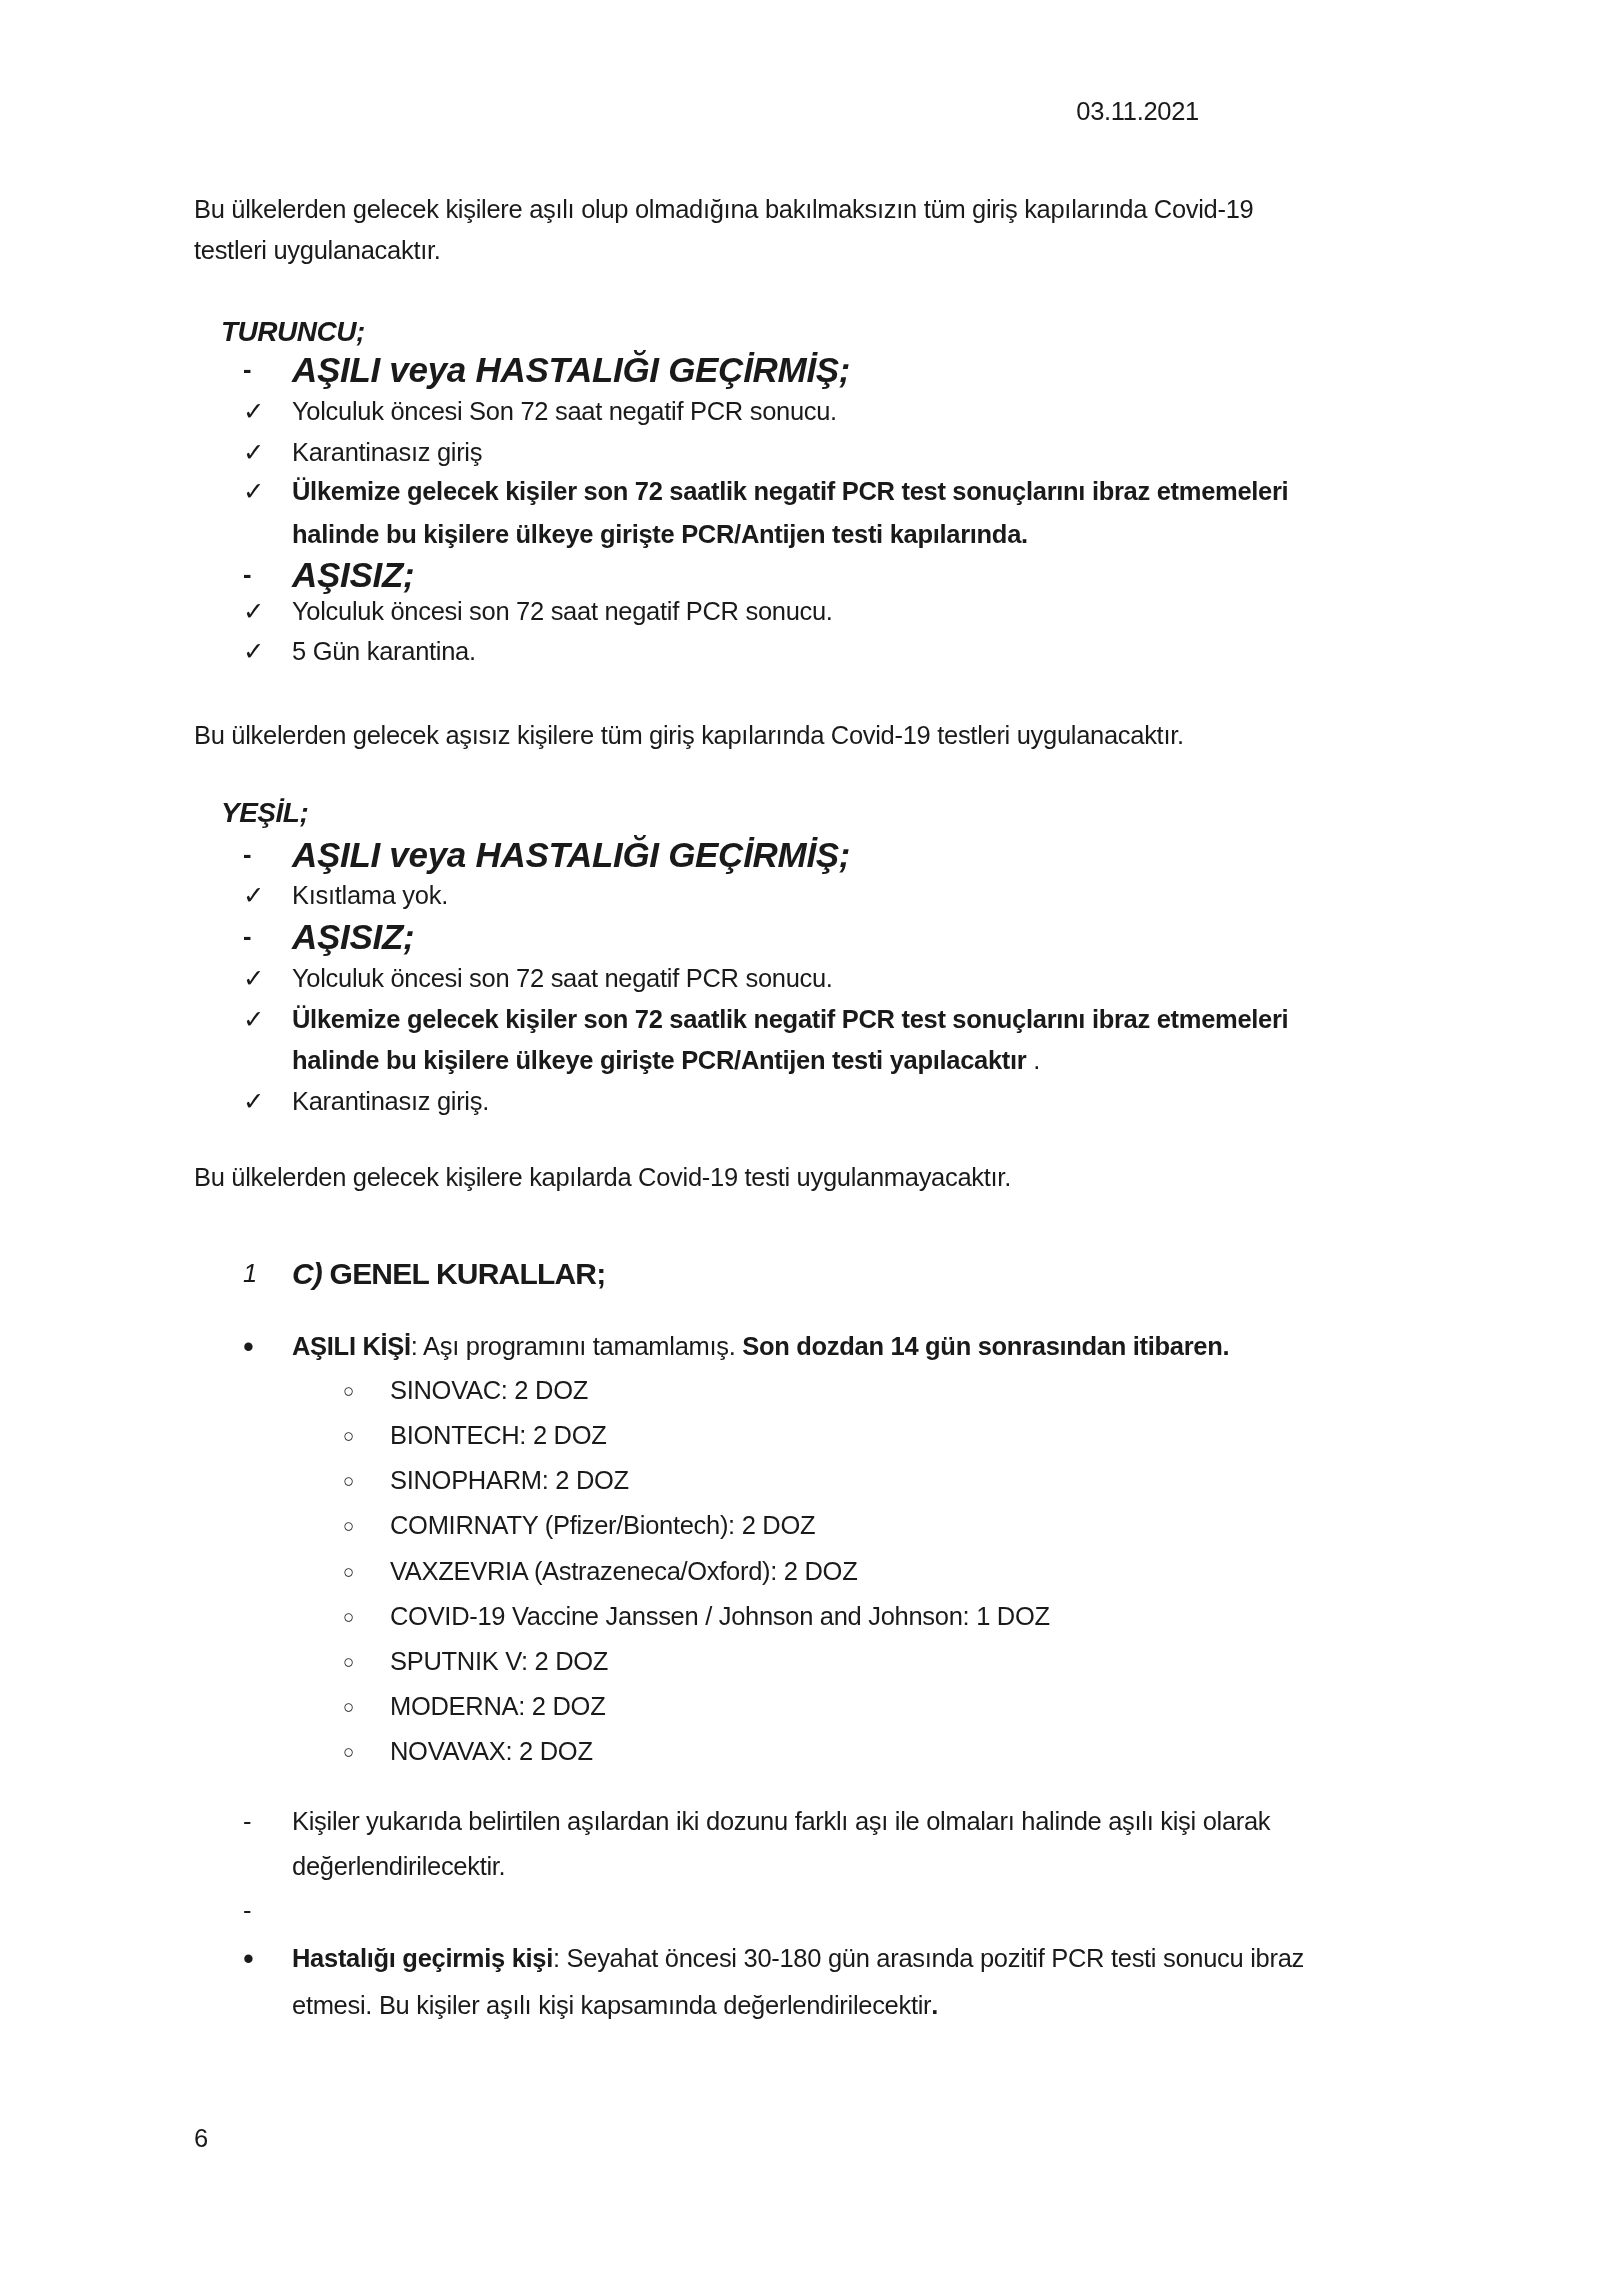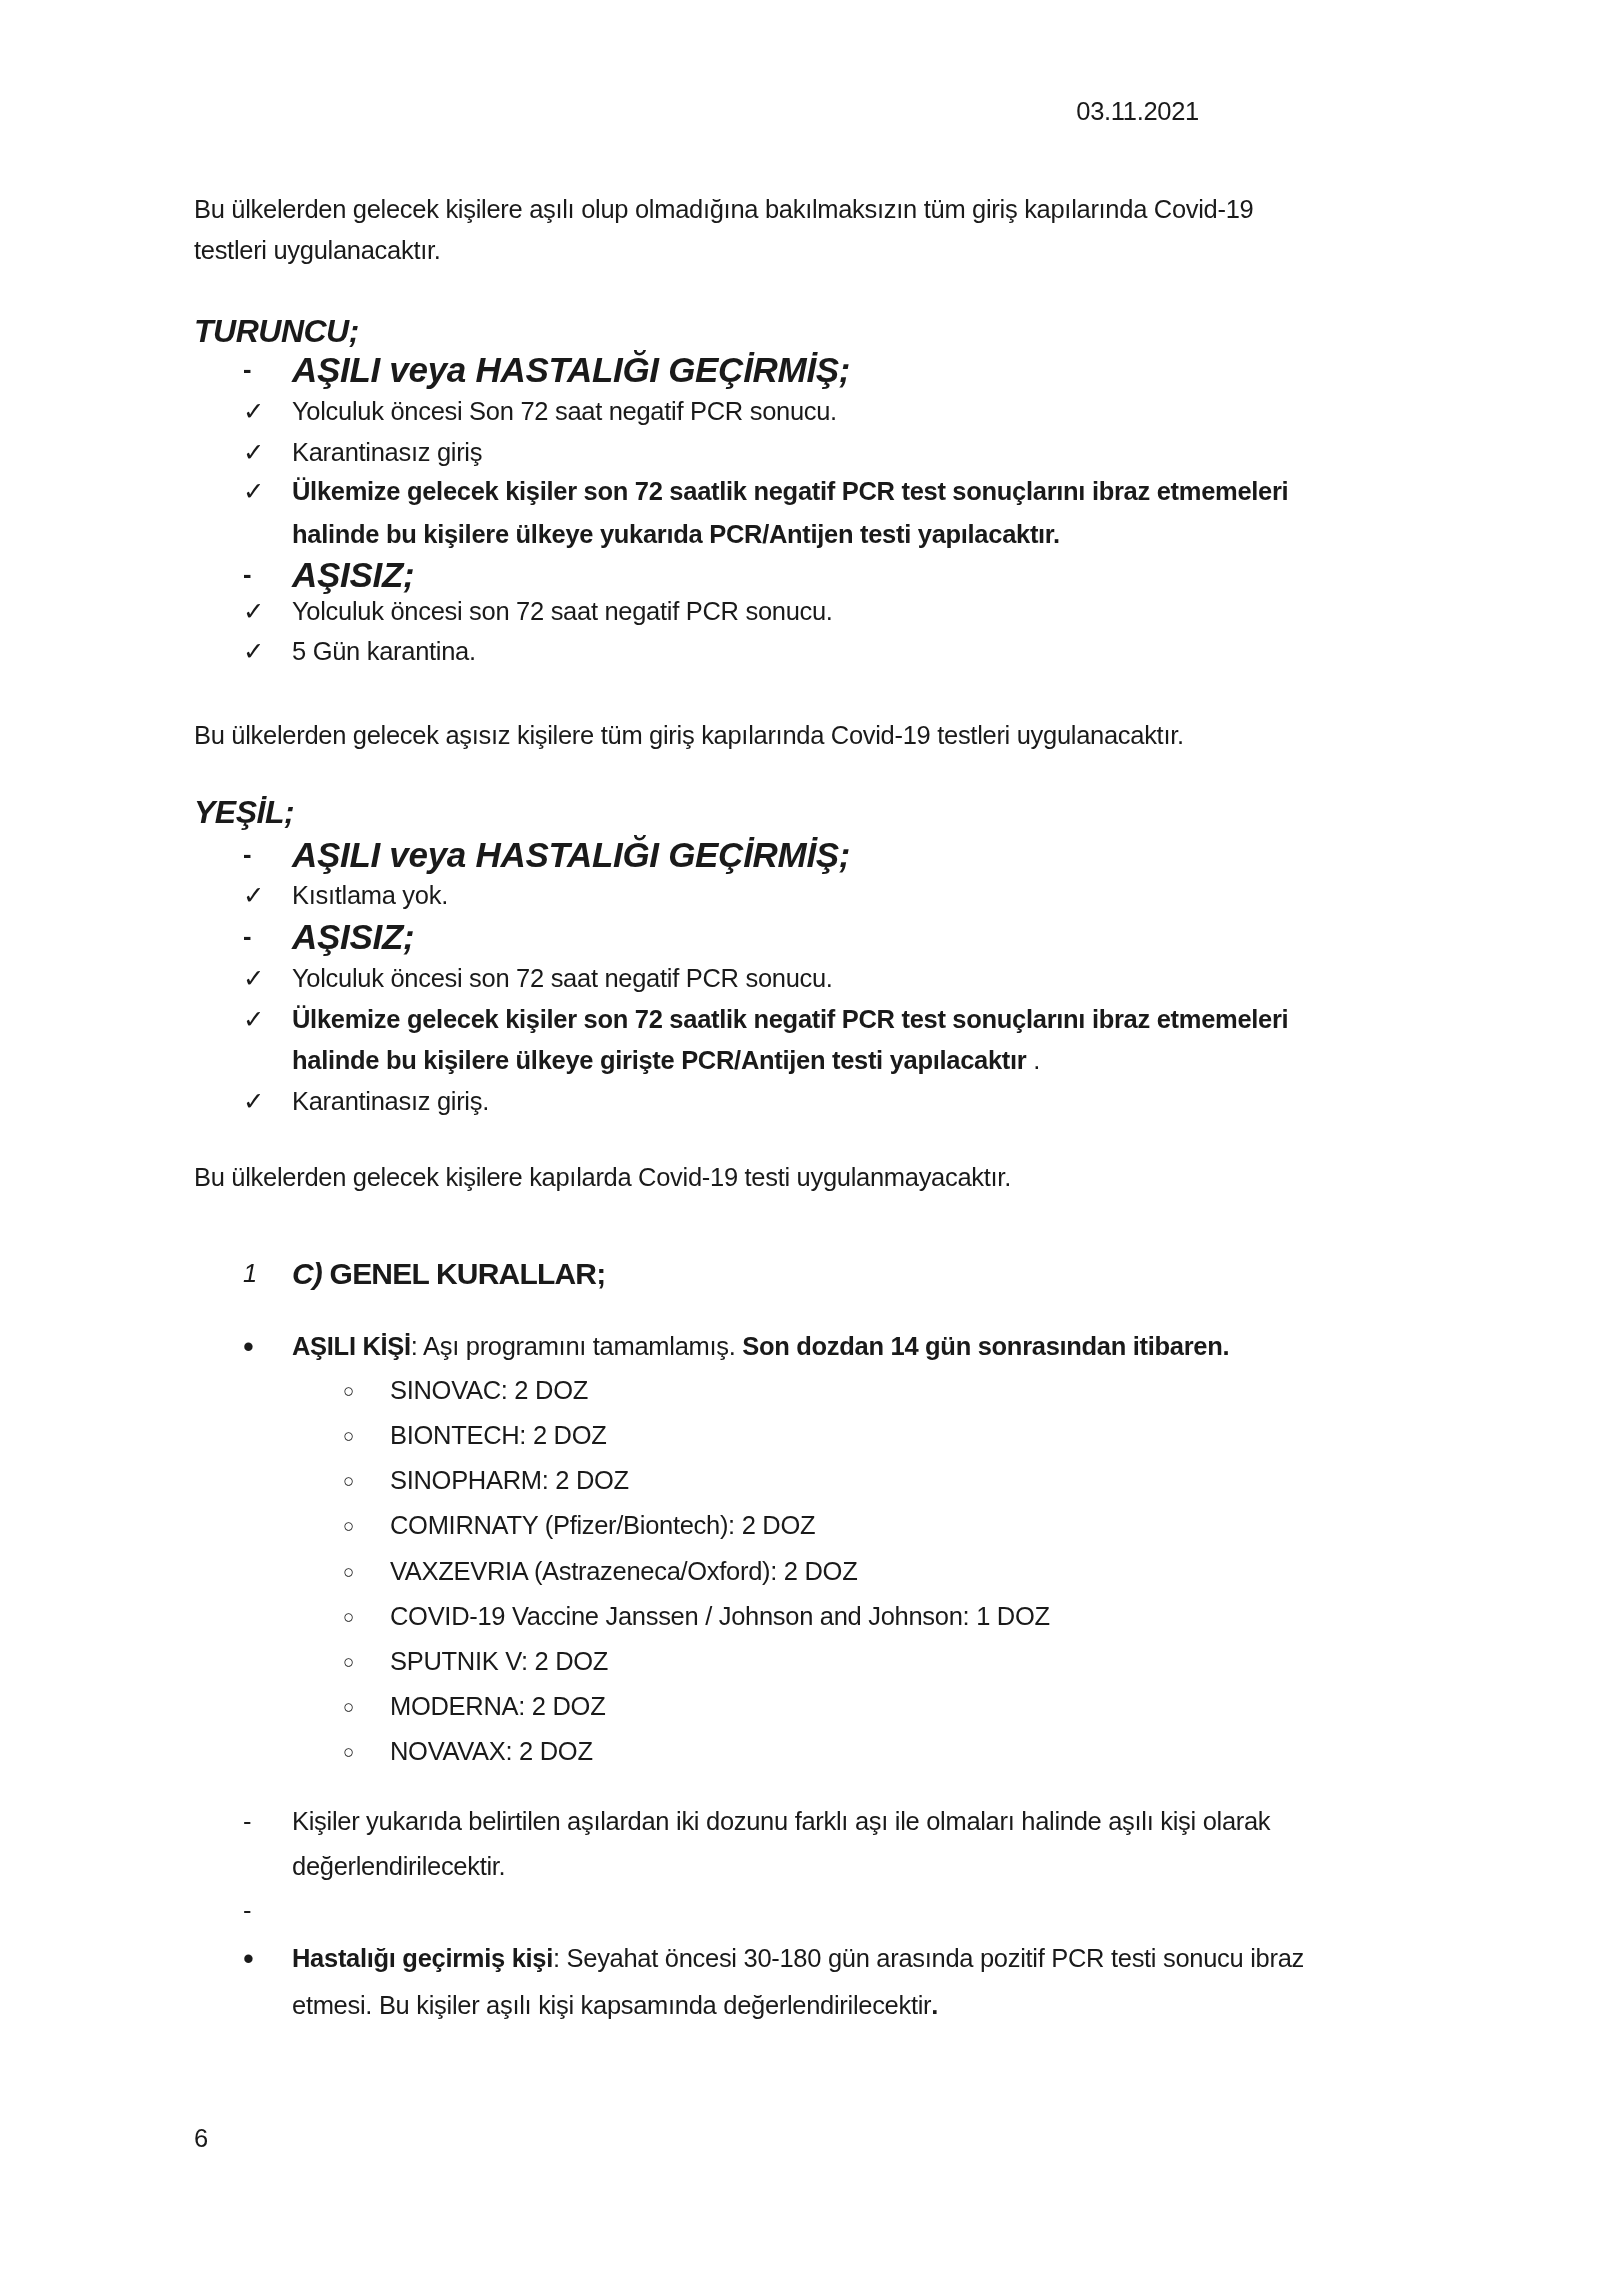--- a/index.html
+++ b/index.html
@@ -13,21 +13,21 @@
   }
   .row{position:absolute;left:0;width:100%;height:43px;}
   .l{position:absolute;white-space:nowrap;font-size:25.5px;line-height:39px;letter-spacing:-0.3px;color:#1a1a1a;}
   .p{left:194px;}            
   .m1{left:243px;}           
   .t1{left:292px;}           
   .m2{left:343px;}           
   .t2{left:390px;}           
   .b{font-weight:bold;}
   .i{font-style:italic;}
-  .sect{font-size:32px;letter-spacing:-0.5px;}   
+  .sect{font-size:28px;letter-spacing:-0.5px;margin-left:27px;}   
   .dashitem{font-size:35px;}                      
   .genel{font-size:30px;letter-spacing:-0.8px;}   
   .bullet{font-size:31px;line-height:39px;}
   .circle{font-size:18.6px;line-height:39px;}
   .check{font-size:25.5px;}
   .date{right:194px;left:auto;}
 </style>
 </head>
 <body>
 
@@ -50,21 +50,21 @@
   </div>
   <div class="row" style="top:433px">
     <span class="l m1 check">✓</span>
     <span class="l t1">Karantinasız giriş</span>
   </div>
   <div class="row" style="top:472px">
     <span class="l m1 check b">✓</span>
     <span class="l t1 b">Ülkemize gelecek kişiler son 72 saatlik negatif PCR test sonuçlarını ibraz etmemeleri</span>
   </div>
   <div class="row" style="top:515px">
-    <span class="l t1 b">halinde bu kişilere ülkeye yukarıda PCR/Antijen testi yapılacaktır.</span>
+    <span class="l t1 b">halinde bu kişilere ülkeye girişte PCR/Antijen testi kapılarında.</span>
   </div>
   <div class="row" style="top:555px">
     <span class="l m1 b">-</span>
     <span class="l t1 b i dashitem">AŞISIZ;</span>
   </div>
   <div class="row" style="top:592px">
     <span class="l m1 check">✓</span>
     <span class="l t1">Yolculuk öncesi son 72 saat negatif PCR sonucu.</span>
   </div>
   <div class="row" style="top:632px">

